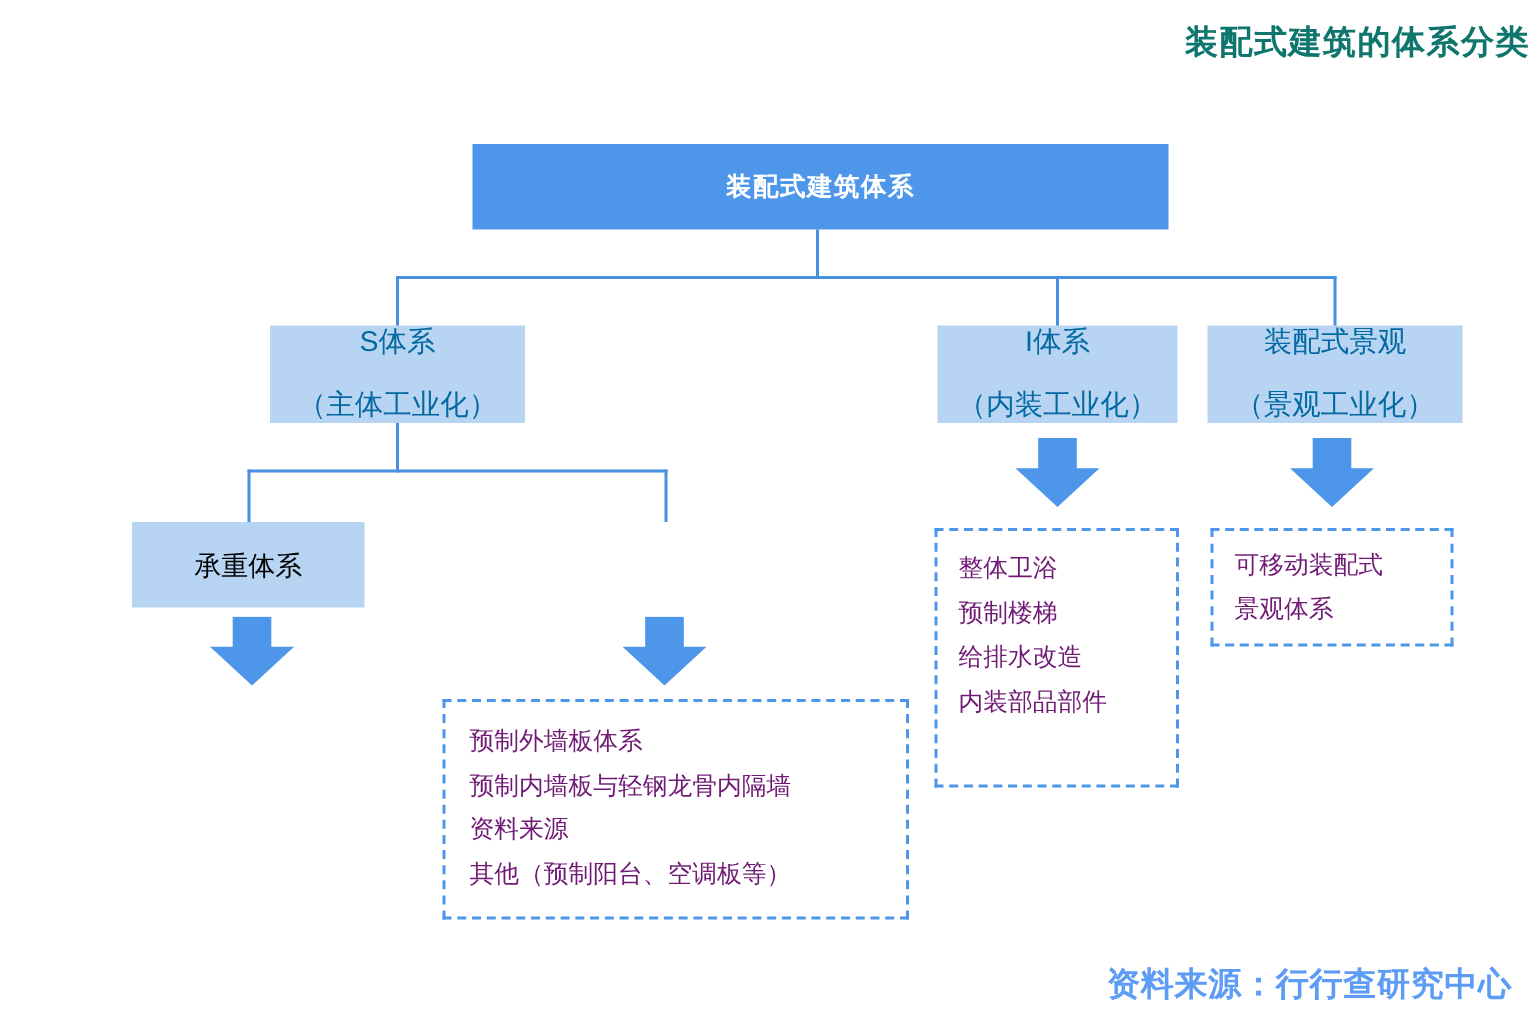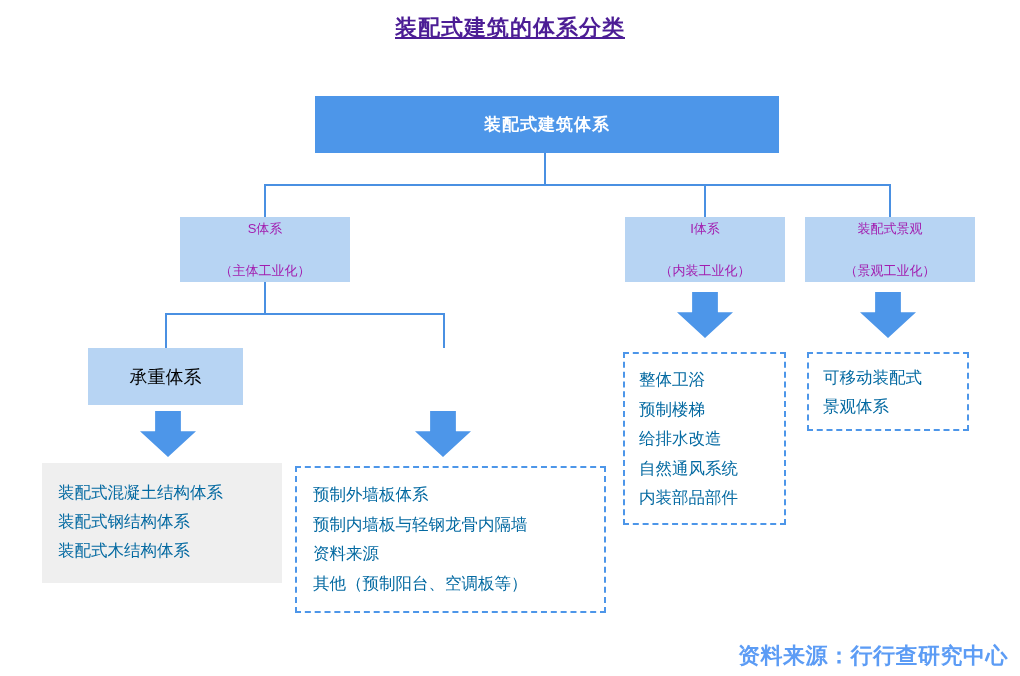--- a/index.html
+++ b/index.html
@@ -10,47 +10,46 @@
     background: #ffffff;
     font-family: "Liberation Sans", "DejaVu Sans", sans-serif;
     color: #111111;
     overflow: hidden;
   }
   .title {
     position: absolute;
     top: 13px;
     left: 0;
     width: 100%;
-    text-align: center;
+    text-align: right;
     font-size: 22px;
     font-weight: bold;
-    color: #4c1d95;
+    color: #0f766e;
     letter-spacing: 1px;
-    text-decoration: underline;
   }
   .box {
     position: absolute;
     box-sizing: border-box;
     display: flex;
     flex-direction: column;
     align-items: center;
     justify-content: center;
   }
   .root-box {
     left: 315px; top: 96px; width: 464px; height: 57px;
     background: var(--primary-blue);
     color: #ffffff;
     font-weight: bold;
     font-size: 17px;
     letter-spacing: 1px;
   }
   .l1-box {
     background: var(--light-blue);
-    color: #a21caf;
-    font-size: 13px;
+    color: #0369a1;
+    font-size: 19px;
     line-height: 26px;
     height: 65px;
     top: 217px;
     gap: 16px;
   }
   .l1-s { left: 180px; width: 170px; }
   .l1-i { left: 625px; width: 160px; }
   .l1-land { left: 805px; width: 170px; }
   .l2-box {
     background: var(--light-blue);
@@ -64,21 +63,21 @@
   .arrow {
     position: absolute;
     width: 56px; height: 46px;
     background: var(--arrow-blue);
     clip-path: polygon(27% 0, 73% 0, 73% 44%, 100% 44%, 50% 100%, 0 44%, 27% 44%);
   }
   .leaf {
     position: absolute;
     box-sizing: border-box;
     font-size: 16.5px;
-    color: #0369a1;
+    color: #701a75;
     text-align: left;
   }
   .leaf .li { line-height: 29px; white-space: nowrap; }
   .leaf-gray {
     left: 42px; top: 463px; width: 240px; height: 120px;
     background: var(--gray-box);
     padding: 15px 16px;
     border: none;
   }
   .leaf-dashed { border: 2px dashed var(--dashed-blue); background: #ffffff; }
@@ -135,38 +134,32 @@
 
   <div class="box l2-box l2-bearing">
     <span>承重体系</span>
   </div>
 
   <div class="arrow" style="left:140px; top:411px;"></div>
   <div class="arrow" style="left:415px; top:411px;"></div>
   <div class="arrow" style="left:677px; top:292px;"></div>
   <div class="arrow" style="left:860px; top:292px;"></div>
 
-  <div class="leaf leaf-gray">
-    <div class="li">装配式混凝土结构体系</div>
-    <div class="li">装配式钢结构体系</div>
-    <div class="li">装配式木结构体系</div>
-  </div>
 
   <div class="leaf leaf-dashed leaf-nonbearing">
     <div class="li">预制外墙板体系</div>
     <div class="li">预制内墙板与轻钢龙骨内隔墙</div>
     <div class="li">资料来源</div>
     <div class="li">其他（预制阳台、空调板等）</div>
   </div>
 
   <div class="leaf leaf-dashed leaf-i">
     <div class="li">整体卫浴</div>
     <div class="li">预制楼梯</div>
     <div class="li">给排水改造</div>
-    <div class="li">自然通风系统</div>
     <div class="li">内装部品部件</div>
   </div>
 
   <div class="leaf leaf-dashed leaf-land">
     <div class="li">可移动装配式</div>
     <div class="li">景观体系</div>
   </div>
 
   <div class="source">资料来源：行行查研究中心</div>
 

